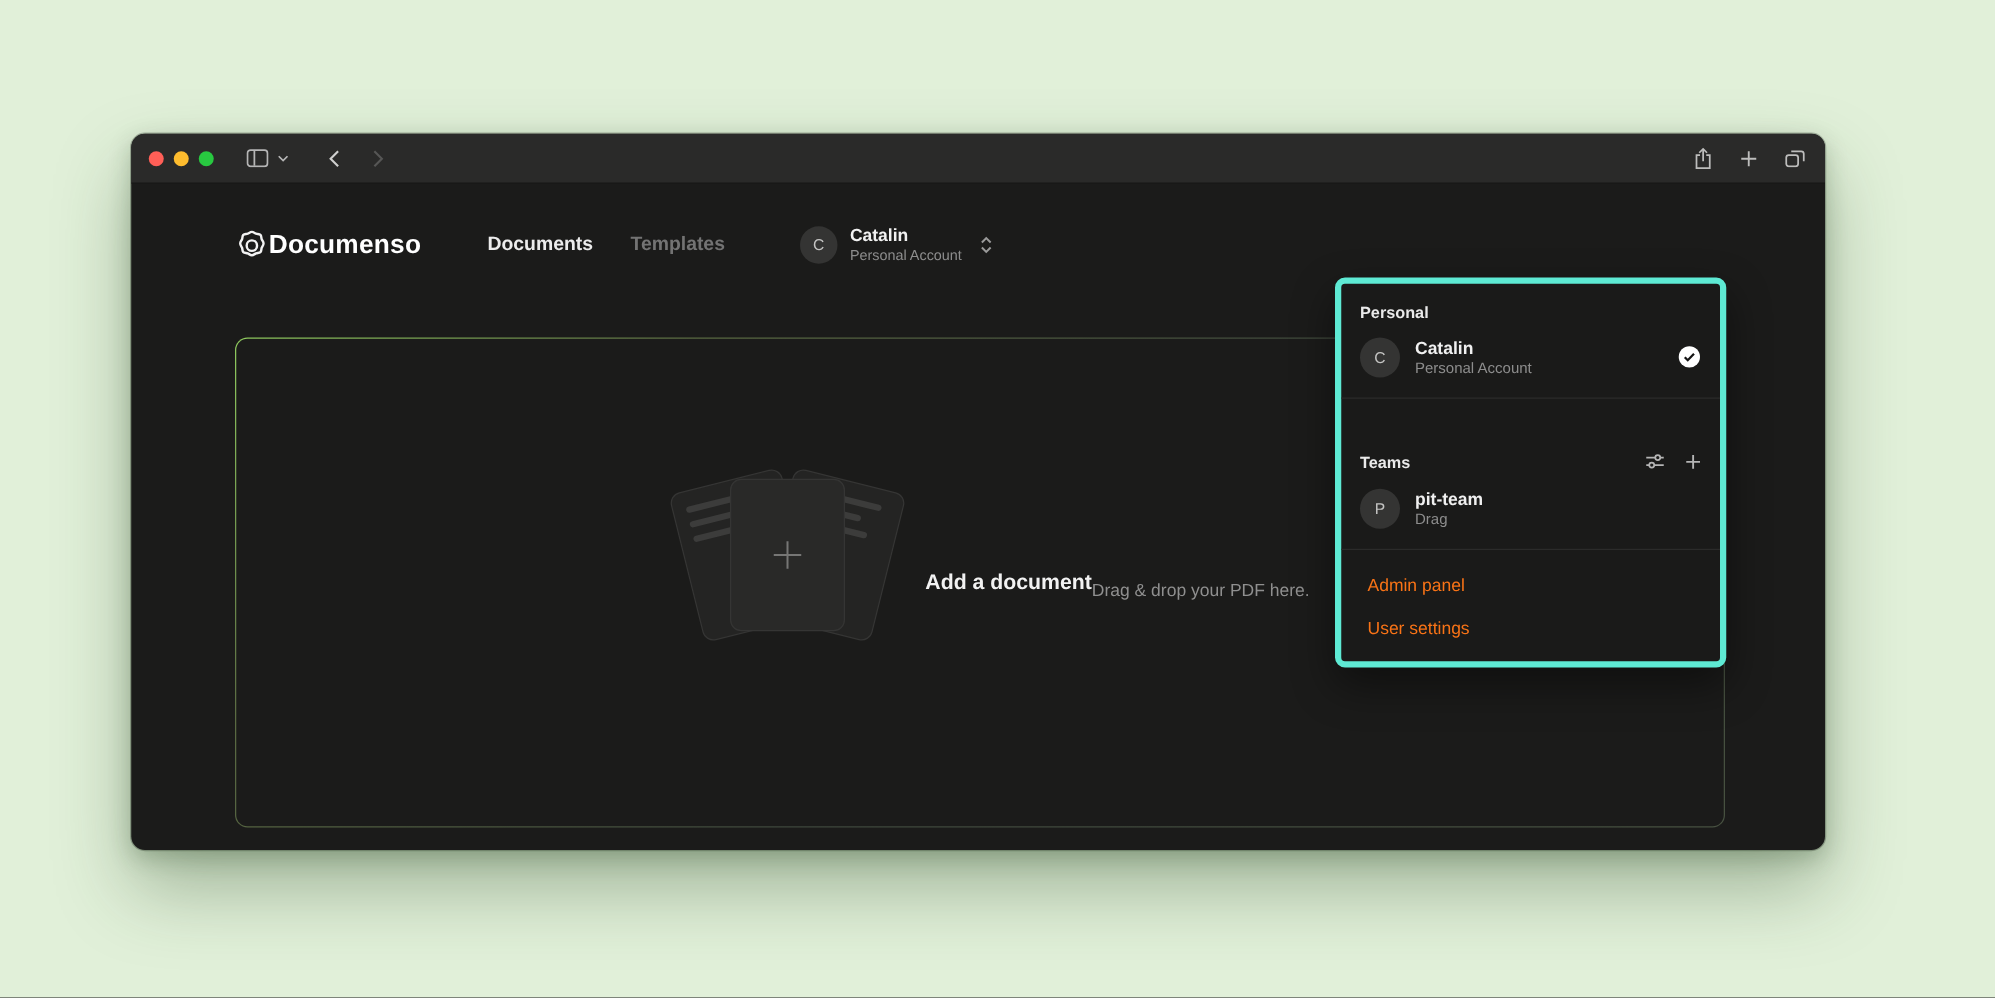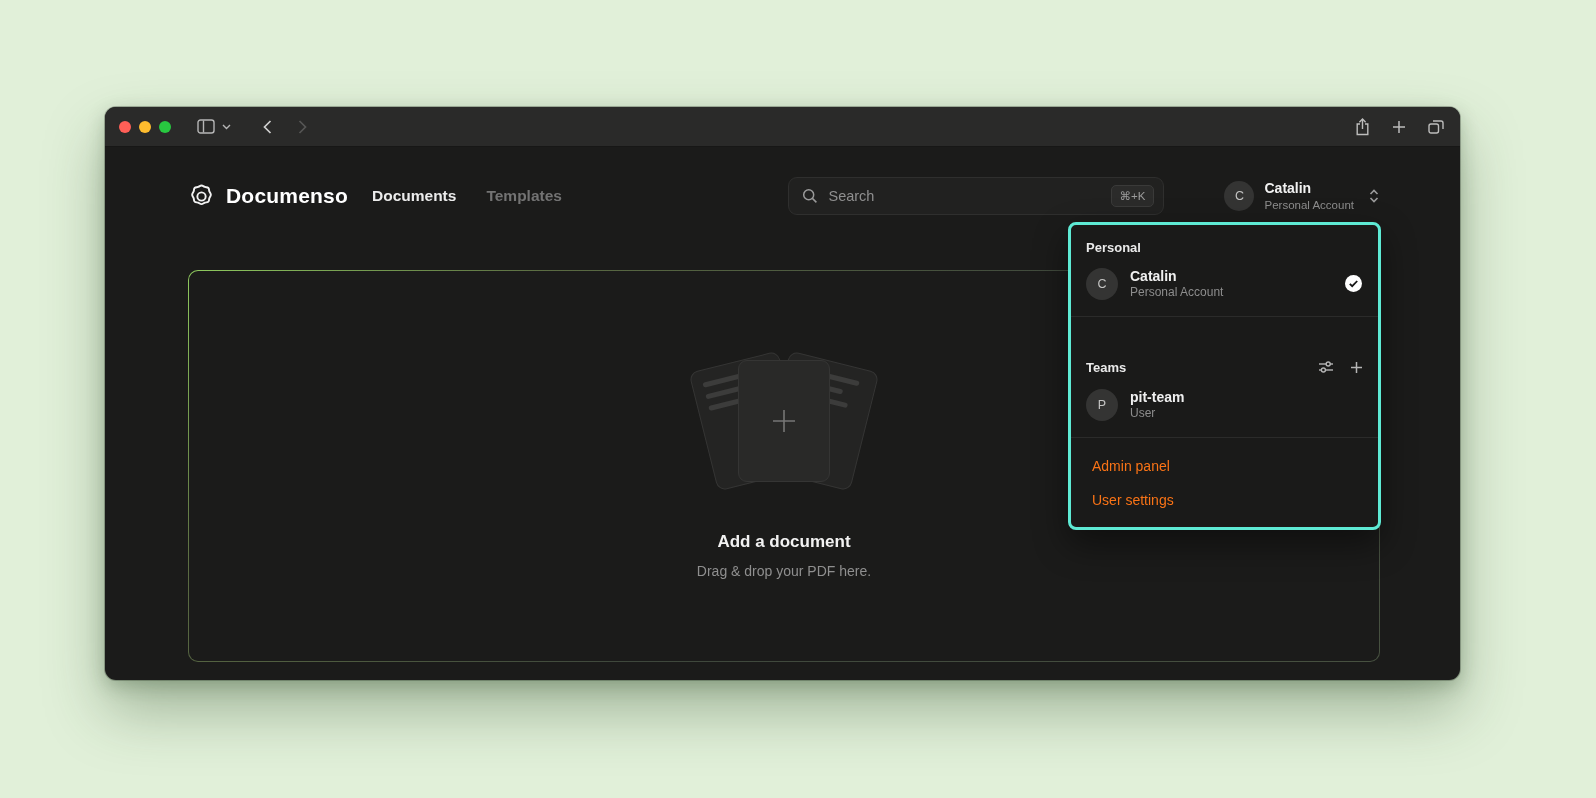--- a/index.html
+++ b/index.html
@@ -39,23 +39,23 @@
     color:#cfcfce; font-size:12.5px; gap:6px; cursor:text;
   }
   .urlfield .reload { position:absolute; right:9px; color:#b9b9b8; }
   .tb-right { position:absolute; right:16px; display:flex; gap:22px; color:#bdbdbc; align-items:center; }
 
   
   .app-header {
     display:flex; align-items:center;
     height:88px; padding:10px 80px 0 83px;
   }
-  .brand { display:flex; align-items:center; gap:11px; color:#fff; }
+  .brand { display:flex; align-items:center; color:#fff; }
   .brand-name { font-size:21px; font-weight:700; letter-spacing:.2px; }
-  .main-nav { display:flex; gap:30px; margin-left:24px; font-size:15.5px; font-weight:600; }
+  .main-nav { display:flex; gap:30px; margin-left:53px; font-size:15.5px; font-weight:600; }
   .main-nav .active { color:#ececec; cursor:pointer; }
   .main-nav .inactive { color:#737373; cursor:pointer; }
   .searchbar {
     margin-left:auto; width:376px; height:38px;
     background:#212120; border:1px solid #2f2f2e; border-radius:9px;
     display:flex; align-items:center; gap:10px; padding:0 9px 0 13px;
     color:#9a9a9a;
   }
   .searchbar input {
     flex:1; background:transparent; border:none; outline:none;
@@ -76,21 +76,21 @@
   .updown { color:#9a9a9a; margin-left:4px; }
 
   
   .dropzone-ring {
     position:absolute; left:83px; right:80px; top:163px; bottom:18px;
     border-radius:10px; padding:1px;
     background:linear-gradient(140deg,#8fca5e 0%,#5a6a42 22%,#3e473c 55%,#475140 100%);
   }
   .dropzone {
     width:100%; height:100%; border-radius:9px; background:#1b1b1a;
-    display:flex; flex-direction:column; align-items:center; justify-content:center;
+    display:flex; flex-direction:row; align-items:center; justify-content:center;
     cursor:pointer;
   }
   .cards { position:relative; width:220px; height:136px; margin-bottom:42px; }
   .card {
     position:absolute; top:6px; left:50%; width:92px; height:122px;
     background:#242423; border:1px solid #353534; border-radius:9px;
     padding:12px 10px;
   }
   .card .bar { height:5px; border-radius:3px; background:#3c3c3b; margin-bottom:7px; }
   .card .bar.b1 { width:64px; } .card .bar.b2 { width:50px; } .card .bar.b3 { width:58px; }
@@ -99,21 +99,21 @@
   .card.mid   {
     transform:translateX(-50%); z-index:2; background:#292928;
     display:flex; align-items:center; justify-content:center; padding:0;
   }
   .dz-title { font-size:17px; font-weight:700; color:#f2f2f2; }
   .dz-sub { font-size:14px; color:#8f8f8f; margin-top:11px; }
 
   
   .dropdown {
     position:absolute; top:115px; right:79px; width:313px; z-index:10;
-    background:#1a1a19; border:3px solid #5eead4; border-radius:8px;
+    background:#1a1a19; border:5px solid #5eead4; border-radius:8px;
     padding:12px 0 10px; box-shadow:0 14px 34px rgba(0,0,0,.45);
   }
   .dd-label { padding:3px 15px 9px; font-size:13px; font-weight:700; color:#eaeaea; }
   .dd-row { display:flex; align-items:center; gap:12px; padding:3px 15px 13px; cursor:pointer; }
   .dd-row .avatar { width:32px; height:32px; }
   .dd-name { font-size:14px; font-weight:600; color:#f0f0f0; line-height:1.3; }
   .dd-sub { font-size:12px; color:#8d8d8d; line-height:1.3; }
   .dd-check { margin-left:auto; display:flex; }
   .dd-div { border:none; border-top:1px solid #2b2b2a; margin:2px 0 11px; }
   .teams-head { display:flex; align-items:center; padding:0 15px 10px;margin-top:43px; }
@@ -194,30 +194,20 @@
           </svg>
       </span>
       <span class="brand-name">Documenso</span>
     </div>
 
     <div class="main-nav">
       <span class="active">Documents</span>
       <span class="inactive">Templates</span>
     </div>
 
-    <div class="searchbar">
-      <span class="tb-icon">
-        <svg width="16" height="16" viewBox="0 0 16 16">
-            <circle cx="6.7" cy="6.7" r="5" fill="none" stroke="currentColor" stroke-width="1.5"></circle>
-            <line x1="10.4" y1="10.4" x2="14.4" y2="14.4" stroke="currentColor" stroke-width="1.5"></line>
-          </svg>
-      </span>
-      <input type="text" placeholder="Search" style="">
-      <span class="kbd-chip">⌘+K</span>
-    </div>
 
     <div class="account">
       <span class="avatar">C</span>
       <span>
         <div class="acct-name">Catalin</div>
         <div class="acct-type">Personal Account</div>
       </span>
       <span class="tb-icon updown">
         <svg width="12" height="16" viewBox="0 0 12 16">
             <path d="M2.5 6L6 2.5 9.5 6" fill="none" stroke="currentColor" stroke-width="1.6"></path>
@@ -288,21 +278,21 @@
               <path d="M6.5 1v11M1 6.5h11" fill="none" stroke="currentColor" stroke-width="1.5"></path>
             </svg>
         </span>
       </span>
     </div>
 
     <div class="dd-row">
       <span class="avatar">P</span>
       <span>
         <div class="dd-name">pit-team</div>
-        <div class="dd-sub">User</div>
+        <div class="dd-sub">Drag</div>
       </span>
     </div>
 
     <hr class="dd-div">
 
     <div class="dd-link">Admin panel</div>
     <div class="dd-link">User settings</div>
   </div>
 
 </div>

